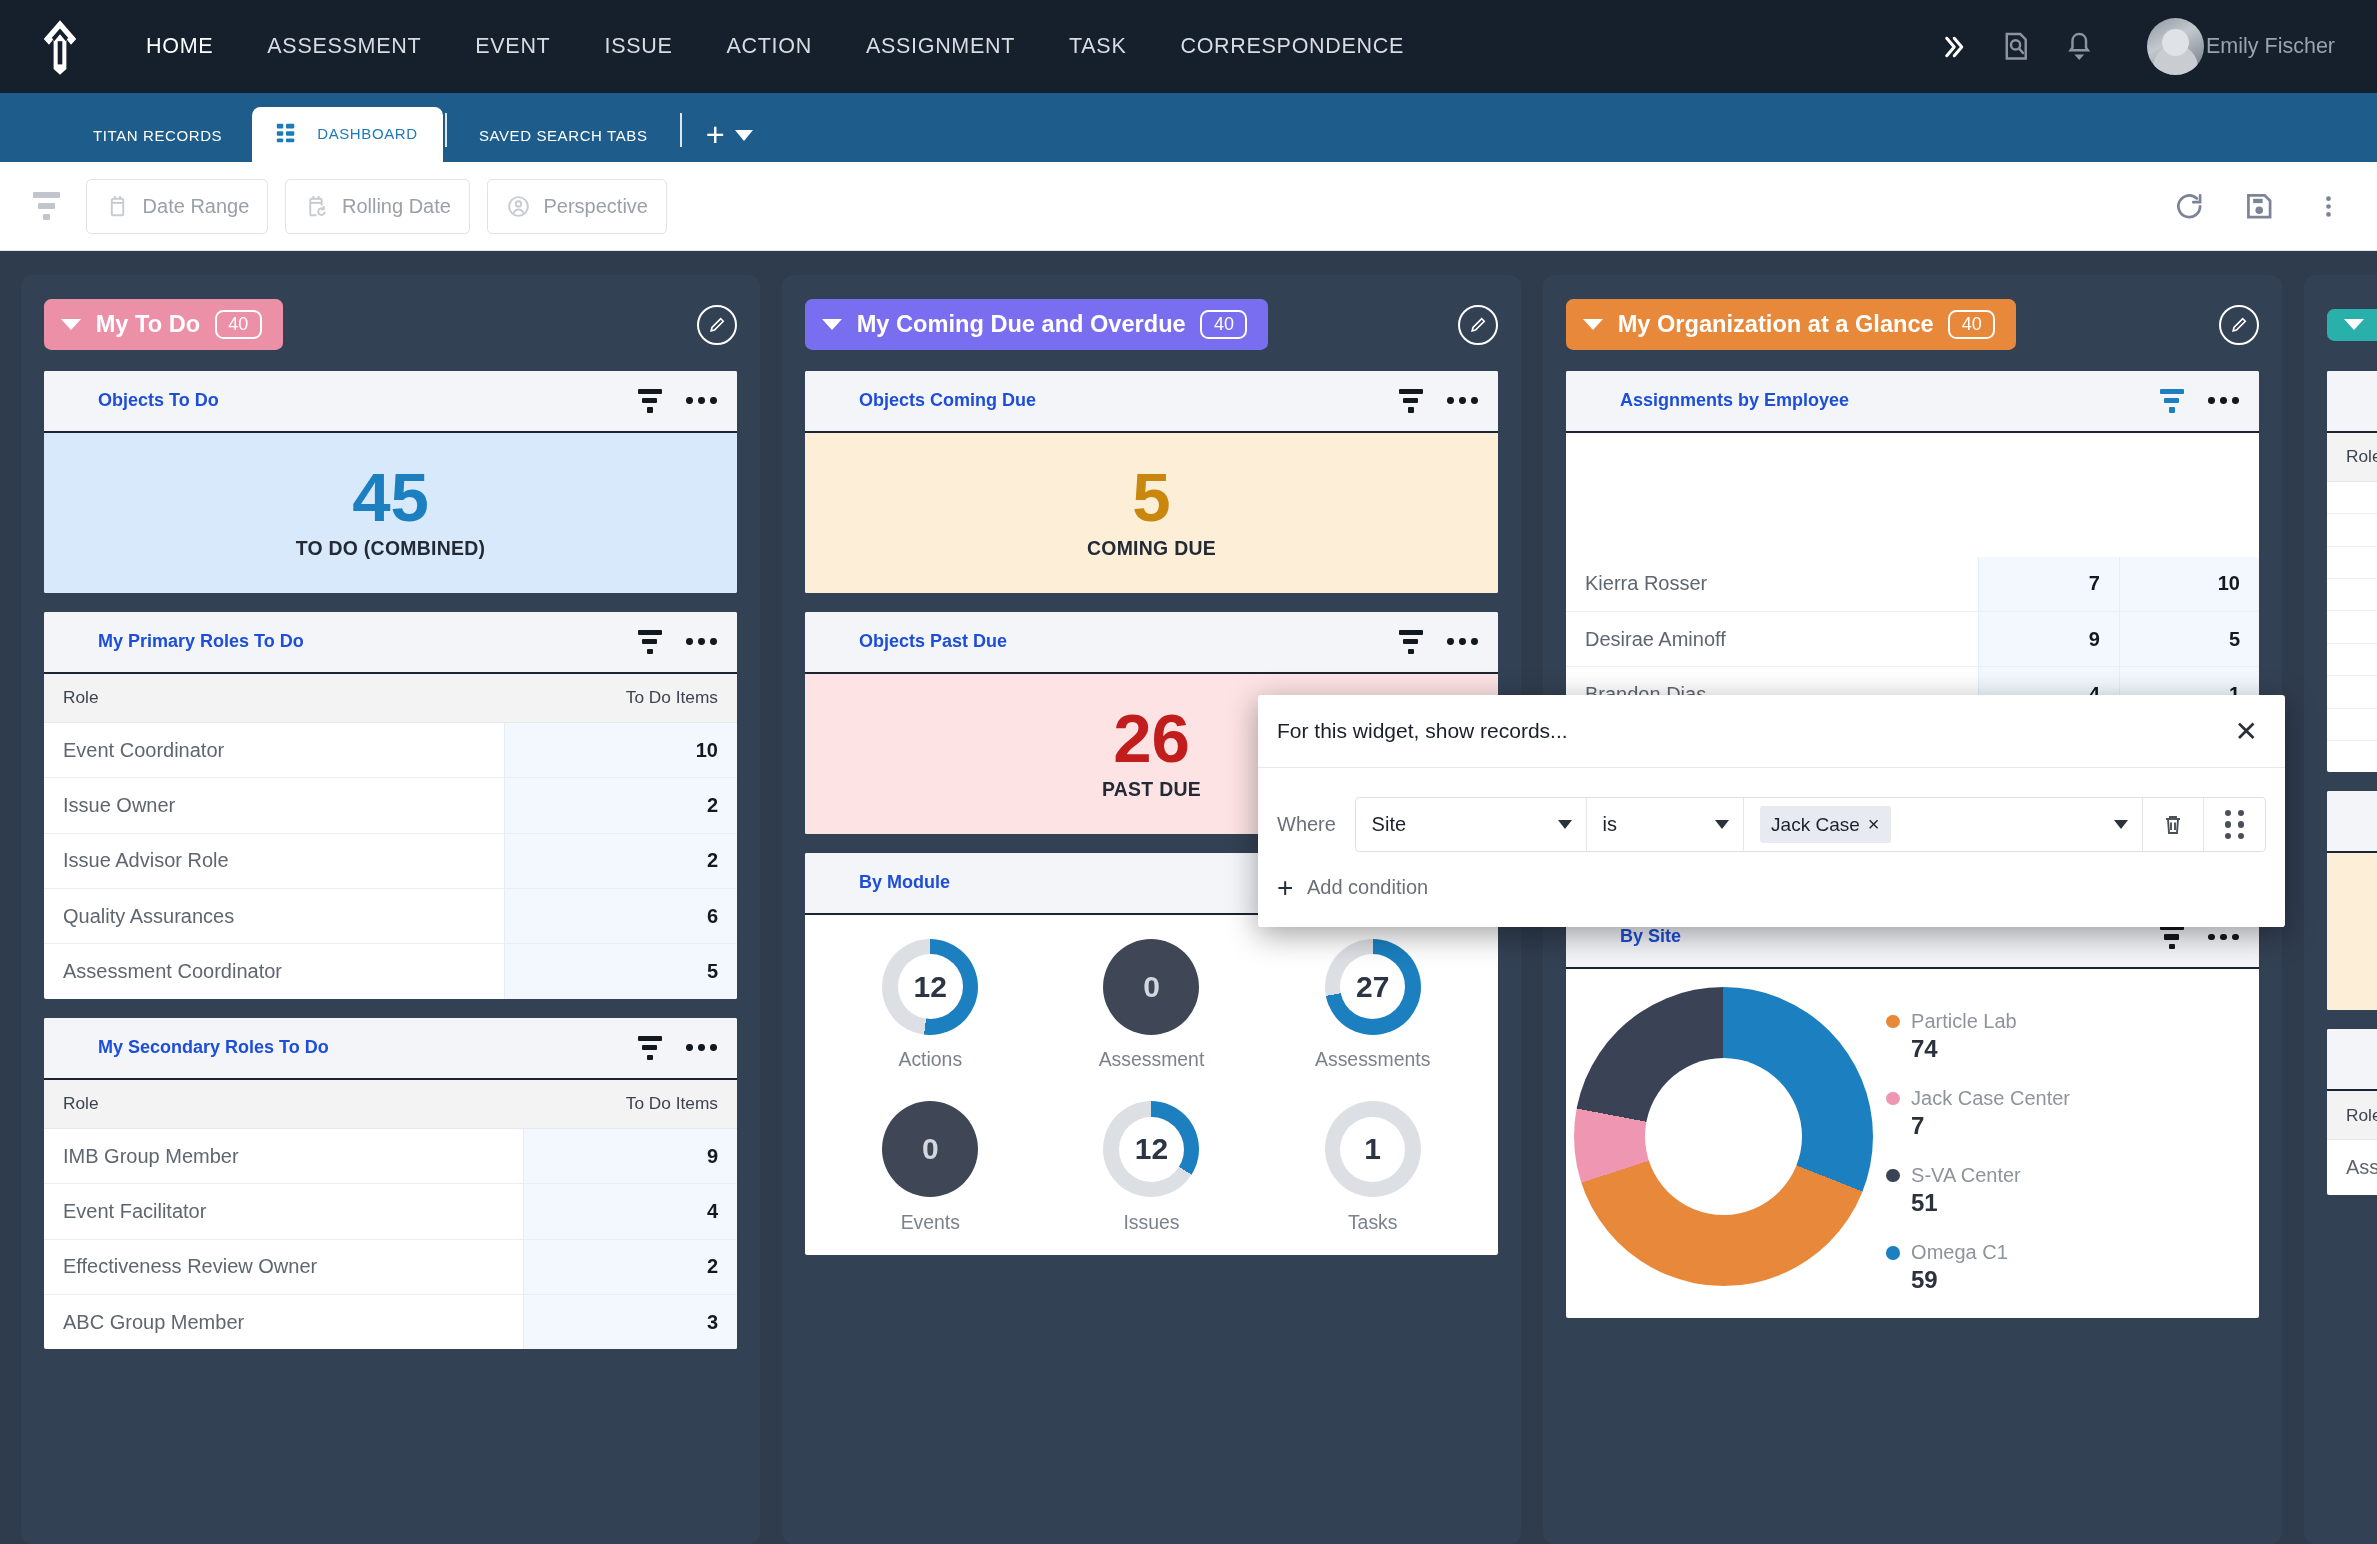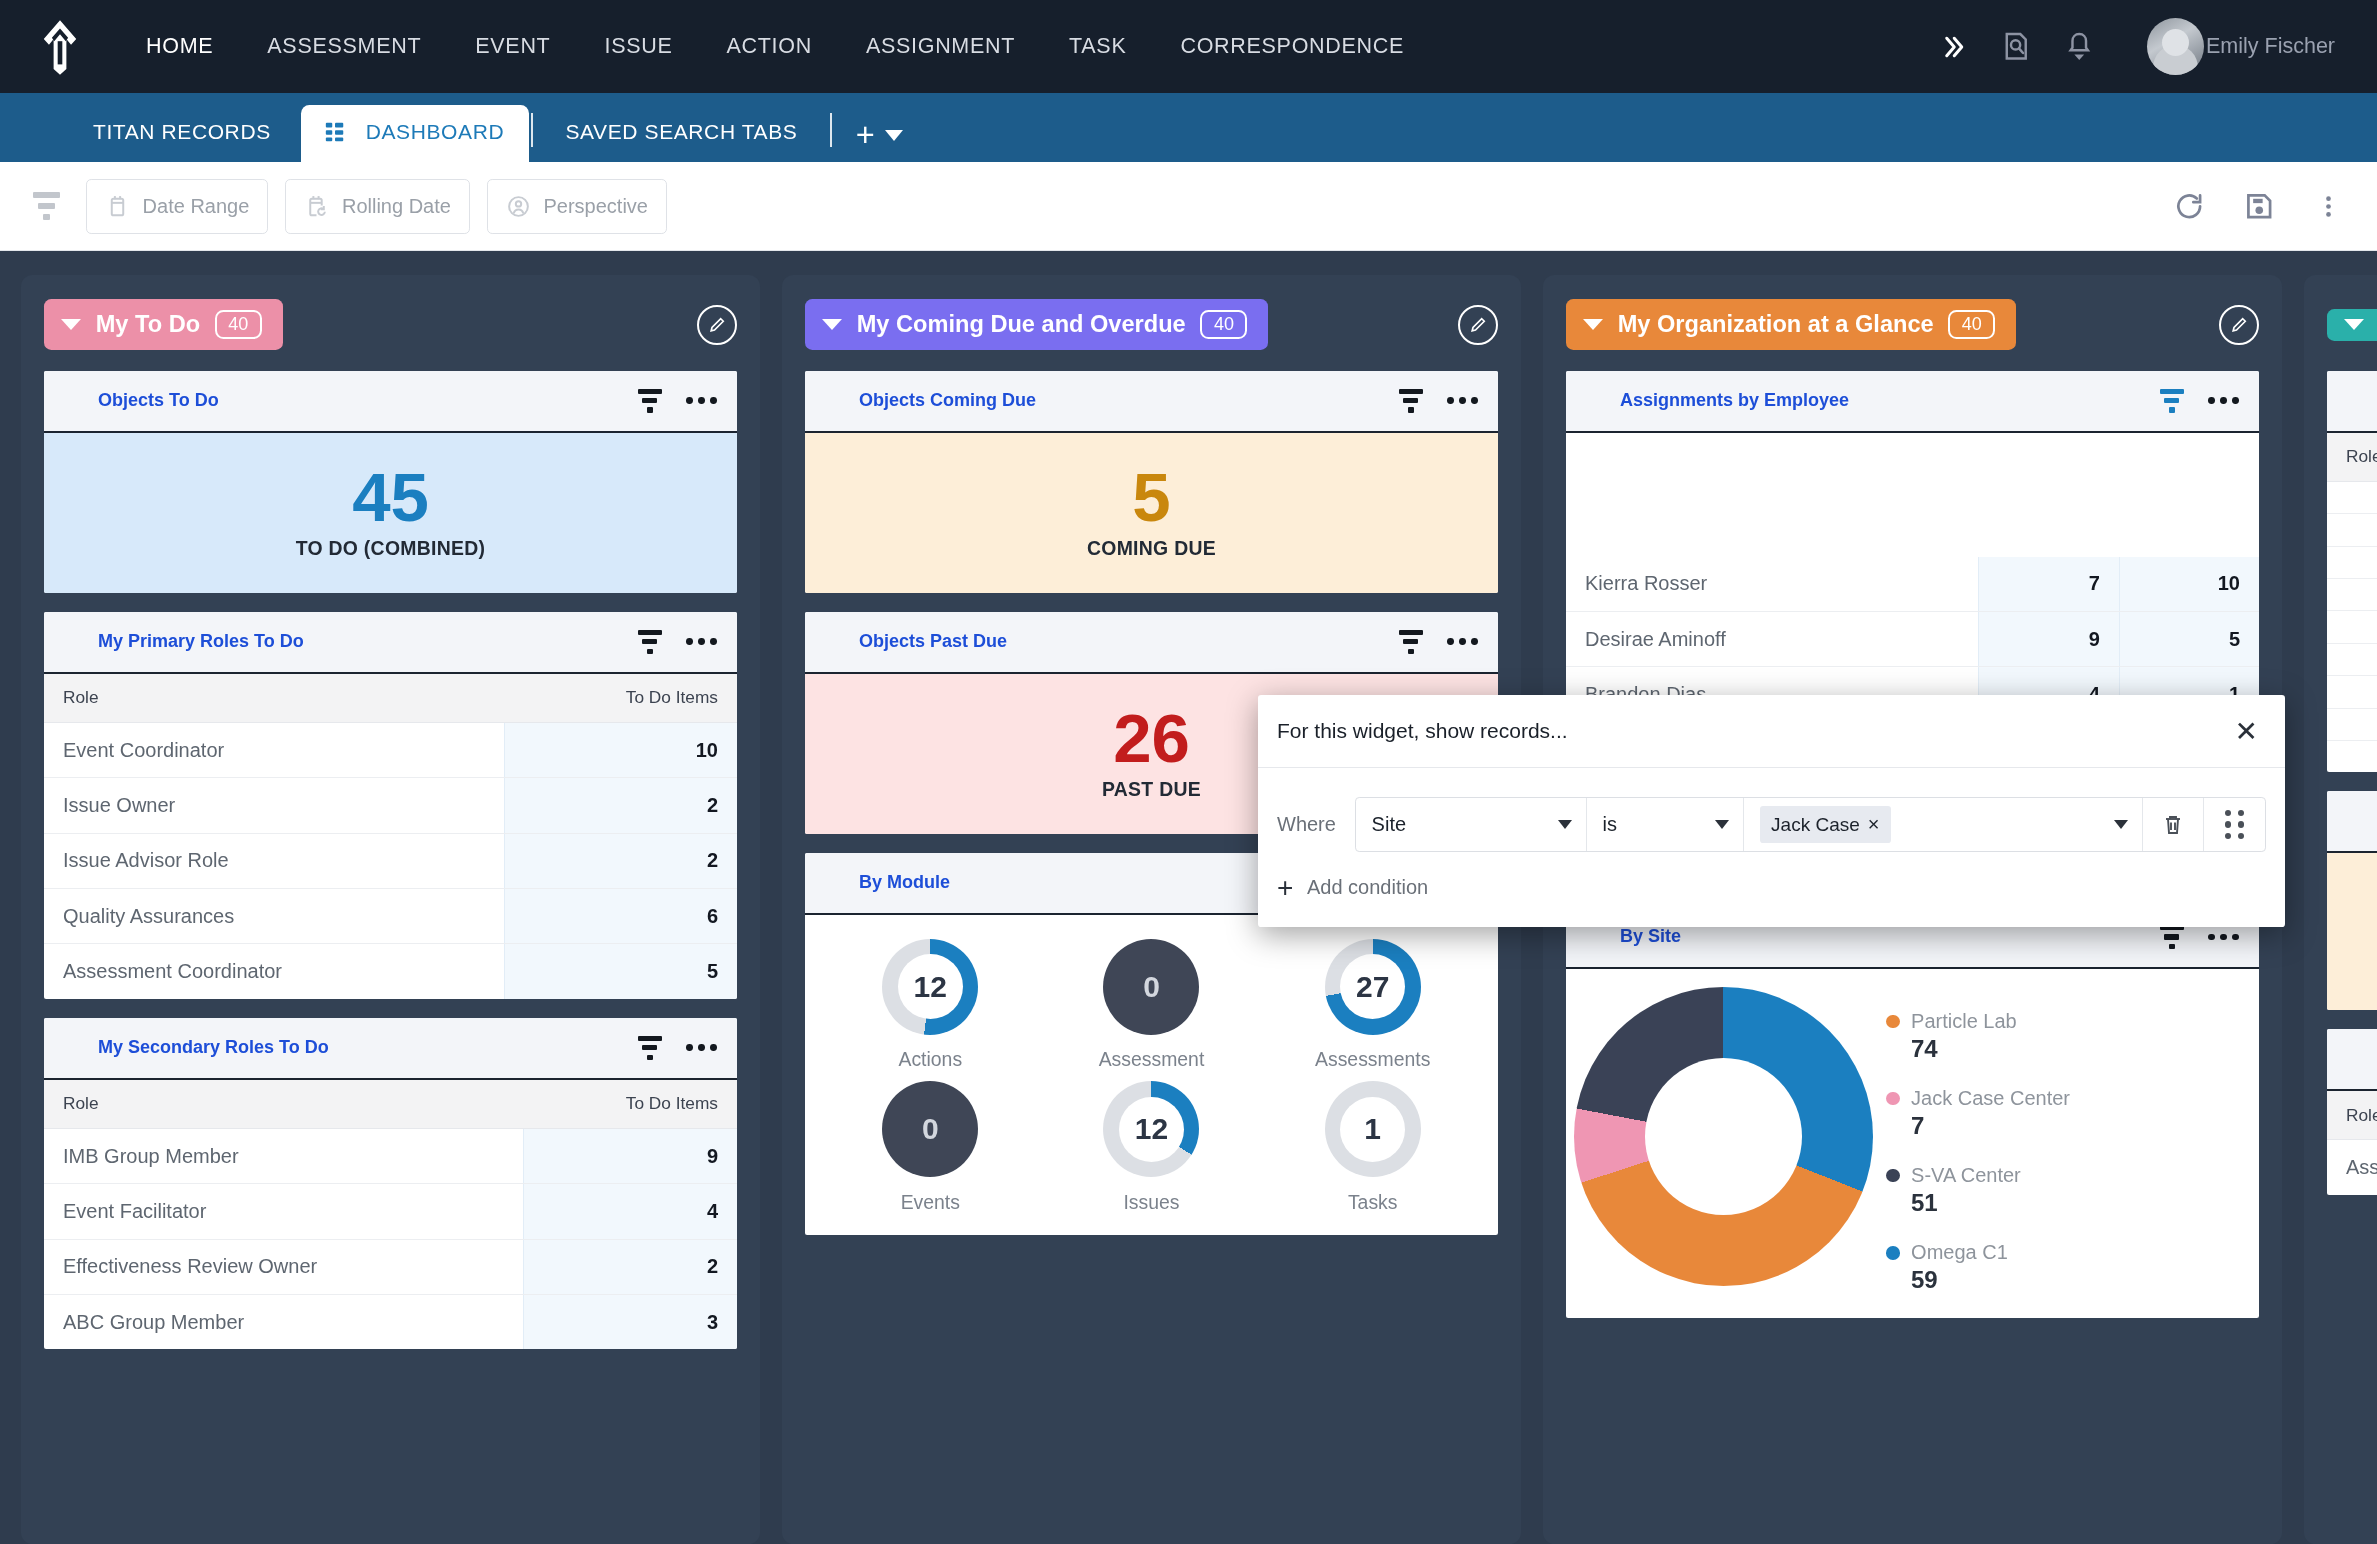--- a/index.html
+++ b/index.html
@@ -60,21 +60,21 @@
     height: 69px;
     background: #1d5c8b;
     display: flex;
     align-items: flex-end;
     padding-left: 63px;
     position: relative;
     z-index: 30;
   }
   .tab {
     color: #ffffff;
-    font-size: 21px;
+    font-size: 15px;
     letter-spacing: 0.6px;
     padding: 0 30px 18px 30px;
     cursor: pointer;
     white-space: nowrap;
   }
   .tab.active {
     background: #ffffff;
     color: #1d7ab8;
     border-radius: 8.4px 8.4px 0 0;
     padding: 14.7px 25px 18px 23px;
@@ -171,21 +171,21 @@
   table.grid th.num { text-align: right; }
   table.grid td {
     font-size: 20px; color: #5e6670; padding: 15.7px 19px; border-bottom: 1.6px solid #eceef1;
     white-space: nowrap;
   }
   table.grid td.num { text-align: right; color: #131821; font-weight: bold; background: #f2f8fd; border-left: 1.6px solid #e2edf7; }
   table.grid tr:last-child td { border-bottom: none; }
   .av { width: 32.5px; height: 32.5px; border-radius: 50%; flex: 0 0 32.5px; }
 
   
-  .mod-grid { display: grid; grid-template-columns: repeat(3, 1fr); padding: 24px 14.7px 21px 14.7px; row-gap: 10px; }
+  .mod-grid { display: grid; grid-template-columns: repeat(3, 1fr); padding: 24px 14.7px 21px 14.7px; row-gap: 30px; }
   .mod-cell { display: flex; flex-direction: column; align-items: center; }
   .donut { width: 96px; height: 96px; border-radius: 50%; display: flex; align-items: center; justify-content: center; position: relative; }
   .donut-hole { width: 65px; height: 65px; border-radius: 50%; background: #fff; display:flex; align-items:center; justify-content:center; }
   .donut-val { font-size: 30px; font-weight: bold; color: #2c3544; }
   .donut.zero { background: #3f4656; }
   .donut.zero .donut-val { color: #d3d7de; }
   .mod-label { font-size: 19.4px; color: #7b828c; margin-top: 13.6px; }
 
   
   .site-body { display: flex; padding: 18px 10.5px 0 8.4px; align-items: flex-start; }

